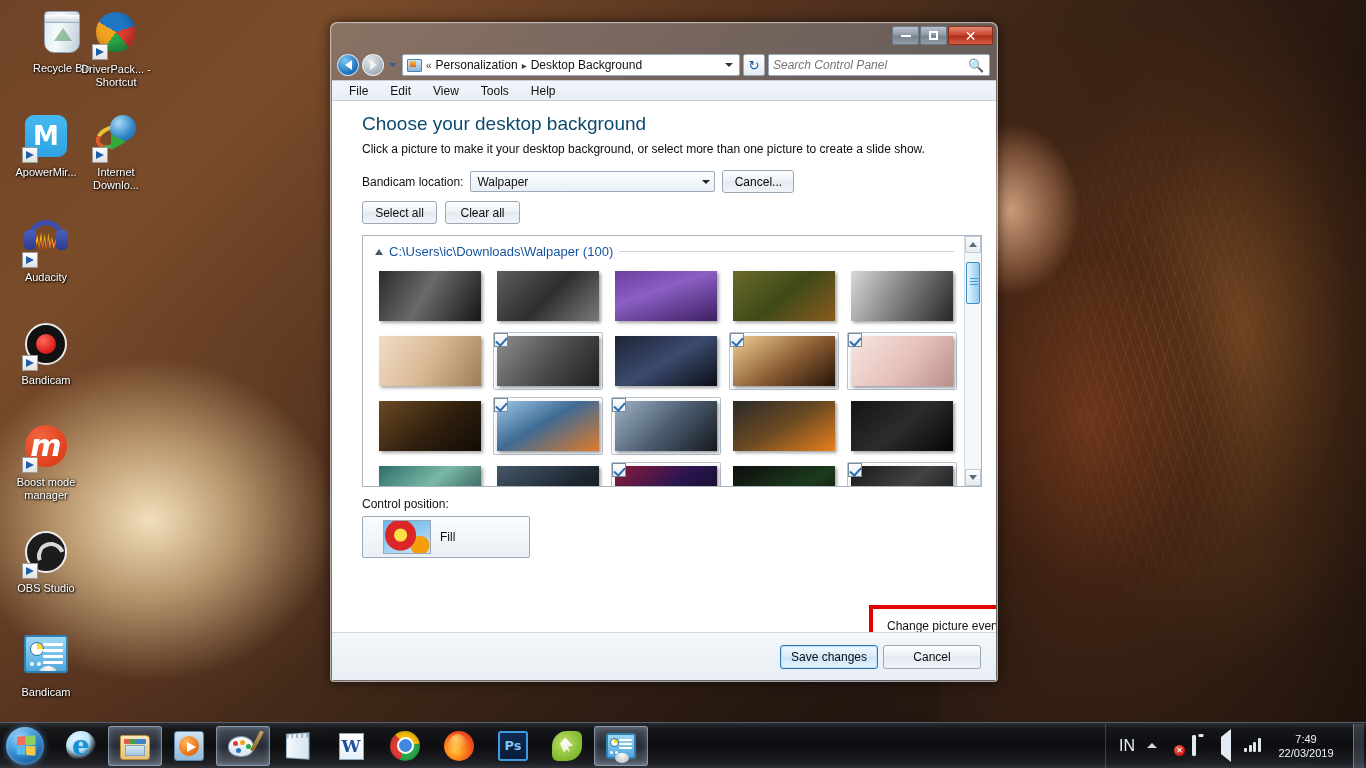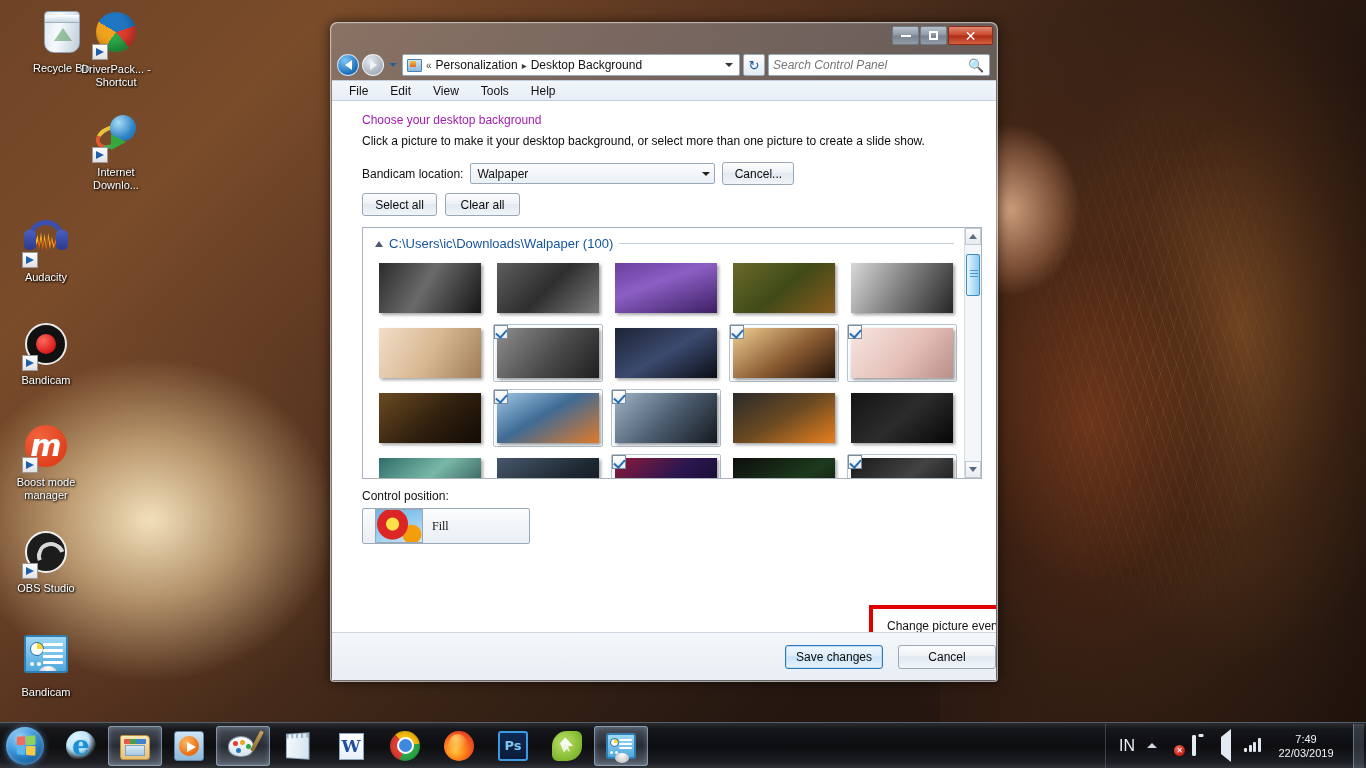--- a/index.html
+++ b/index.html
@@ -331,21 +331,21 @@
   .menubar span { cursor: default; padding: 1px 3px; }
 
   .content {
     flex: 1;
     background: #fff;
     position: relative;
     padding: 12px 14px 0 30px;
     overflow: hidden;
   }
   .page-title {
-    color: #a21caf; font-size: 12px; margin-bottom: 7px;
+    color: #0c4a6e; font-size: 19px; margin-bottom: 7px;
     font-family: "Liberation Sans", sans-serif;
   }
   .page-sub { font-size: 12px; color: #0c0c0c; margin-bottom: 14px; }
 
   .row-loc { display: flex; align-items: center; gap: 7px; margin-bottom: 8px; }
   .row-loc .lab { font-size: 12px; color: #111; }
   .combo {
     height: 21px;
     background: linear-gradient(#fbfcfd, #eaf0f6);
     border: 1px solid #9aaabb; border-radius: 2px;
@@ -447,25 +447,25 @@
   }
   .vs-thumb::after {
     content: ""; position: absolute; left: 3px; top: 15px;
     width: 8px; height: 8px;
     background: repeating-linear-gradient(#4a9ad0 0 1px, transparent 1px 3px);
   }
 
   .bottom-area { display: flex; align-items: flex-start; margin-top: 10px; gap: 10px; }
   .pp-label { font-size: 12px; color: #111; margin-bottom: 5px; }
   .pp-combo {
-    width: 168px; height: 36px;
+    width: 168px; height: 42px;
     background: linear-gradient(#fbfcfd, #e9eff5);
     border: 1px solid #9aaabb; border-radius: 2px;
-    display: flex; align-items: center; padding: 0 7px 0 12px;
-    gap: 9px; cursor: pointer; font-family: Liberation Serif, serif;
+    display: flex; align-items: center; padding: 0 7px 0 20px;
+    gap: 9px; cursor: pointer;
   }
   .pp-thumb {
     width: 48px; height: 34px; flex: none;
     border: 1px solid #9aa7b5;
     background:
       radial-gradient(circle at 36% 44%, #fde047 0 6px, rgba(0,0,0,0) 7px),
       radial-gradient(circle at 36% 44%, #dc2626 0 15px, rgba(0,0,0,0) 16px),
       radial-gradient(circle at 78% 76%, #f59e0b 0 9px, rgba(0,0,0,0) 10px),
       linear-gradient(160deg, #6db5e8 0%, #8fc9ee 45%, #cfe6f5 100%);
   }
@@ -488,21 +488,21 @@
     padding: 6px 10px;
     z-index: 38;
   }
   .ss-label { font-size: 12px; color: #111; margin-bottom: 5px; }
 
   .footer {
     height: 48px; flex: none;
     background: linear-gradient(#f4f7fa, #e8eef4);
     border-top: 1px solid #cfd8e1;
     display: flex; align-items: center; justify-content: flex-end;
-    gap: 15px;
+    padding-right: 15px; gap: 5px;
   }
   .footer .btn { min-width: 98px; height: 24px; }
 
   
   #taskbar {
     position: absolute; left: 0; bottom: 0;
     width: 1366px; height: 46px;
     background: linear-gradient(180deg, rgba(42,46,52,0.93) 0%, rgba(20,22,26,0.96) 14%, rgba(12,13,16,0.97) 52%, rgba(28,31,36,0.95) 88%, rgba(48,52,58,0.95) 100%);
     border-top: 1px solid rgba(130,150,175,0.45);
     display: flex; align-items: center;
@@ -757,20 +757,27 @@
   </div>
 
   <div class="desk-icon" style="left:78px; top:8px;">
     <div class="glyph">
       <div class="ic-ball"></div>
         <span class="shortcut-arrow"></span>
     </div>
     <div class="lbl">DriverPack... - Shortcut</div>
   </div>
 
+  <div class="desk-icon" style="left:8px; top:112px;">
+    <div class="glyph">
+      <div class="ic-apower"></div>
+        <span class="shortcut-arrow"></span>
+    </div>
+    <div class="lbl">ApowerMir...</div>
+  </div>
 
   <div class="desk-icon" style="left:78px; top:112px;">
     <div class="glyph">
       <div class="ic-idm">
           <span class="band"></span>
           <span class="globe"></span>
           <span class="arrow"></span>
         </div>
       <span class="shortcut-arrow"></span>
     </div>

